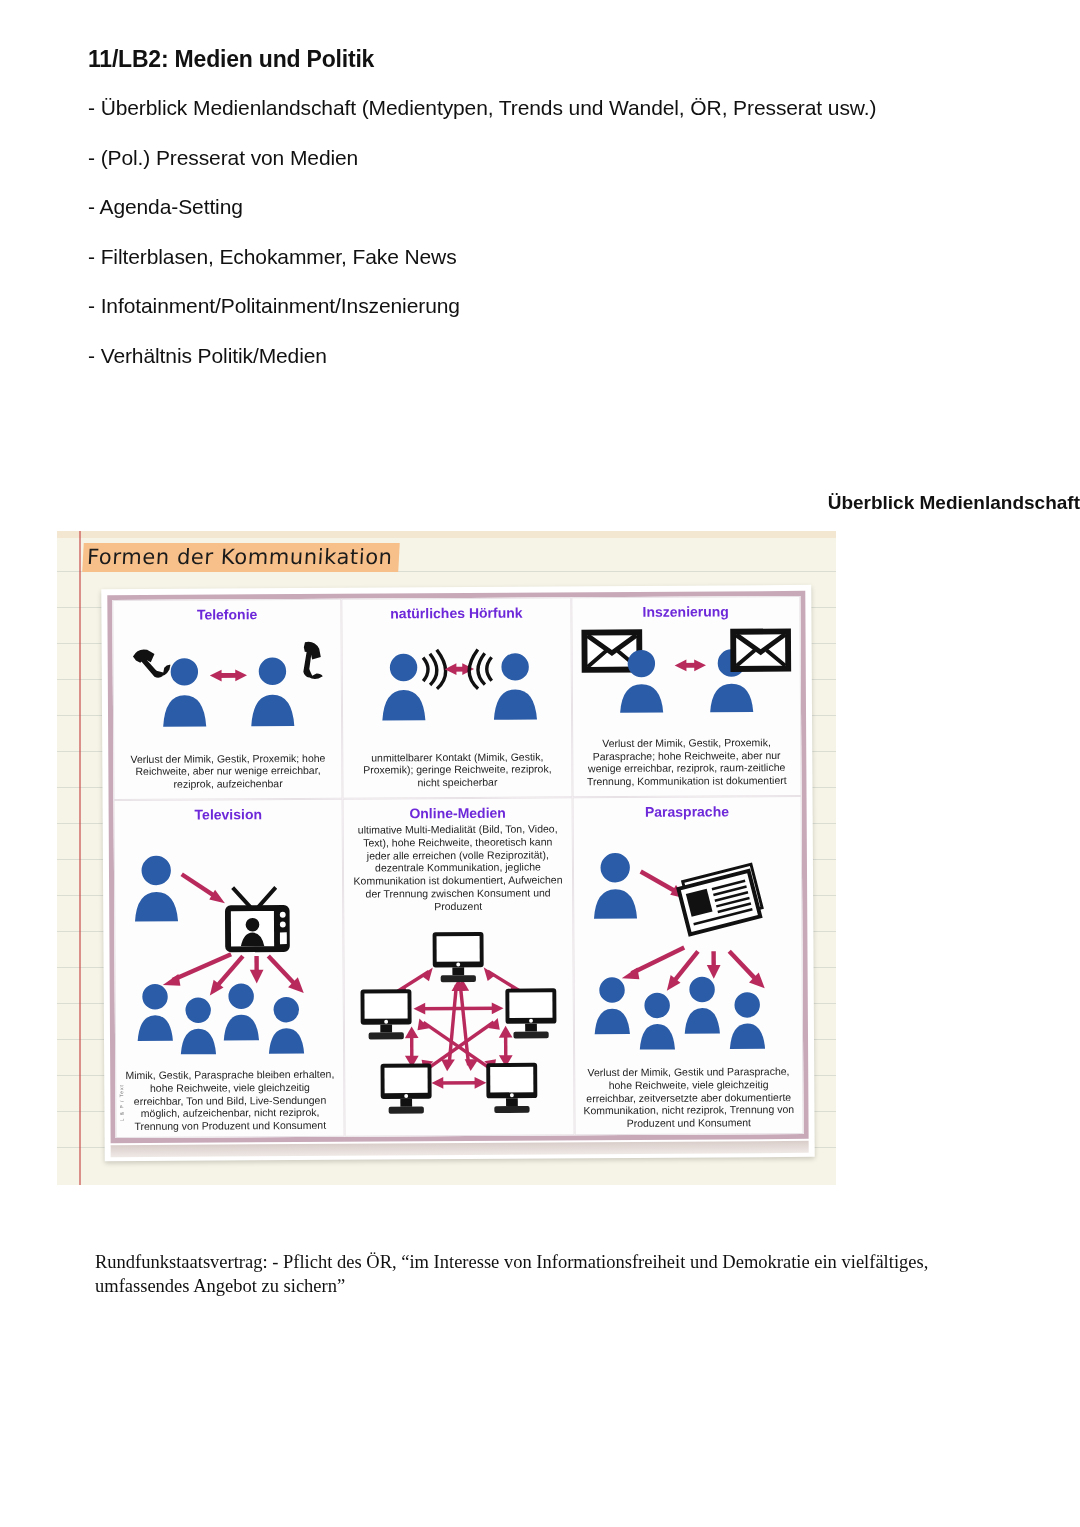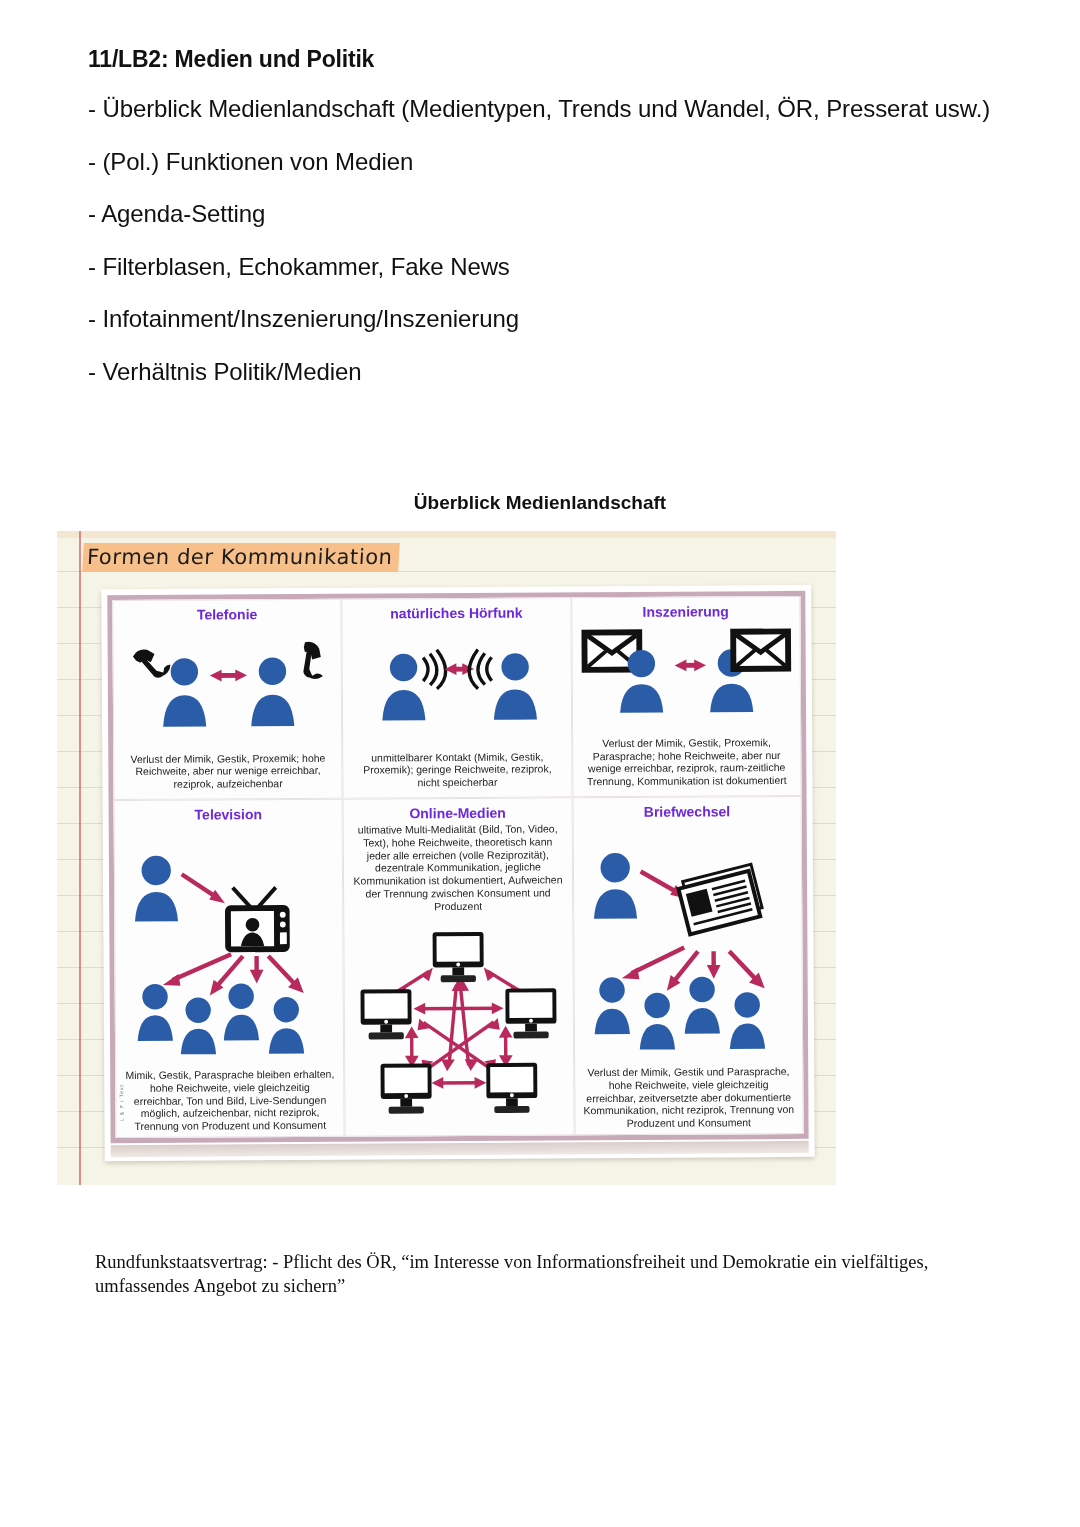--- a/index.html
+++ b/index.html
@@ -32,34 +32,34 @@
     font-weight: bold;
     letter-spacing: -0.2px;
   }
   .outline {
     position: absolute;
     left: 88px;
     top: 97px;
     width: 930px;
   }
   .outline-item {
-    font-size: 24px;
+    font-size: 21px;
     line-height: 1.0;
     margin-bottom: 28.5px;
     white-space: nowrap;
     letter-spacing: -0.1px;
   }
 
   
   .section-title {
     position: absolute;
     left: 0;
     top: 492px;
     width: 1080px;
-    text-align: center;
+    text-align: right;
     font-size: 19px;
     font-weight: bold;
   }
 
   
   .notebook {
     position: absolute;
     left: 57px;
     top: 531px;
     width: 789px;
@@ -191,24 +191,24 @@
 </style>
 </head>
 <body>
 
 <div class="page">
 
   <div class="doc-title">11/LB2: Medien und Politik</div>
 
   <div class="outline">
     <div class="outline-item">- Überblick Medienlandschaft (Medientypen, Trends und Wandel, ÖR, Presserat usw.)</div>
-    <div class="outline-item">- (Pol.) Funktionen von Medien</div>
+    <div class="outline-item">- (Pol.) Presserat von Medien</div>
     <div class="outline-item">- Agenda-Setting</div>
     <div class="outline-item">- Filterblasen, Echokammer, Fake News</div>
-    <div class="outline-item">- Infotainment/Inszenierung/Inszenierung</div>
+    <div class="outline-item">- Infotainment/Politainment/Inszenierung</div>
     <div class="outline-item">- Verhältnis Politik/Medien</div>
   </div>
 
   <div class="section-title">Überblick Medienlandschaft</div>
 
   <div class="notebook">
     <div class="nb-topband"></div>
     <div class="nb-rule" style="top:40px"></div>
     <div class="nb-rule" style="top:76px"></div>
     <div class="nb-rule" style="top:112px"></div>
@@ -464,21 +464,21 @@
                   <use href="#pc"></use>
                 </g>
               <g transform="translate(138,142)">
                   <use href="#pc"></use>
                 </g>
             </svg>
           </div>
         </div>
 
         <div class="cell">
-          <div class="cell-title">Briefwechsel</div>
+          <div class="cell-title">Parasprache</div>
           <div class="art">
             <svg viewBox="0 0 220 200" width="100%" height="100%" preserveAspectRatio="xMidYMid meet">
 
               <g transform="translate(14,6)">
                 <circle cx="22" cy="16" r="15" fill="#2b5ca8"></circle>
                 <path d="M0 68 q2 -30 22 -30 q20 0 22 30 z" fill="#2b5ca8"></path>
               </g>
               <g>
                 <line x1="62" y1="26" x2="100" y2="48" stroke="#b82a5c" stroke-width="4.5"></line>
                 <polygon points="108,54 92,50 98,40" fill="#b82a5c"></polygon>

